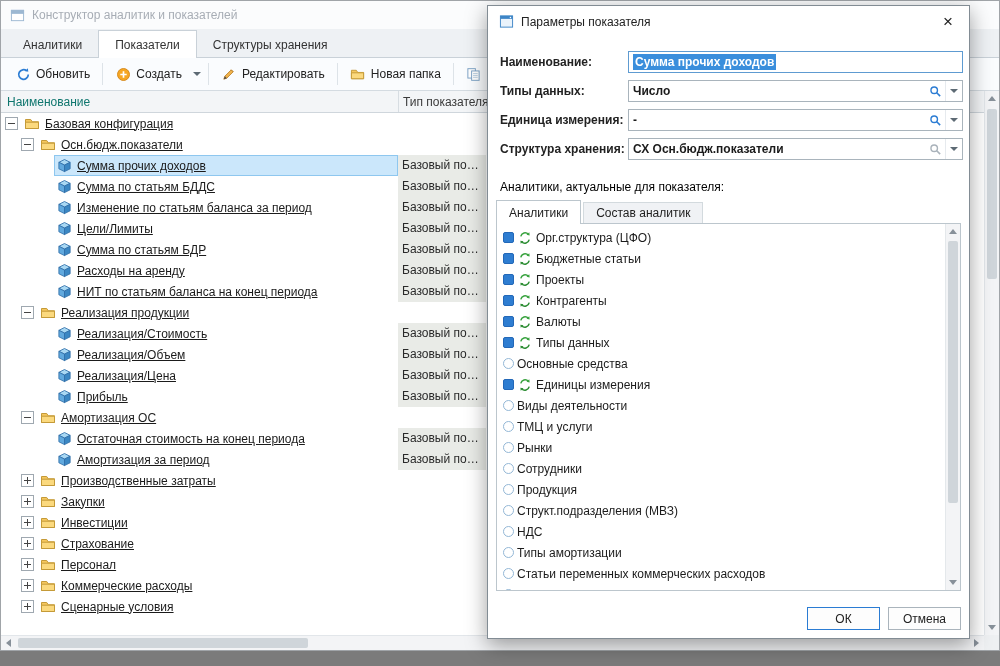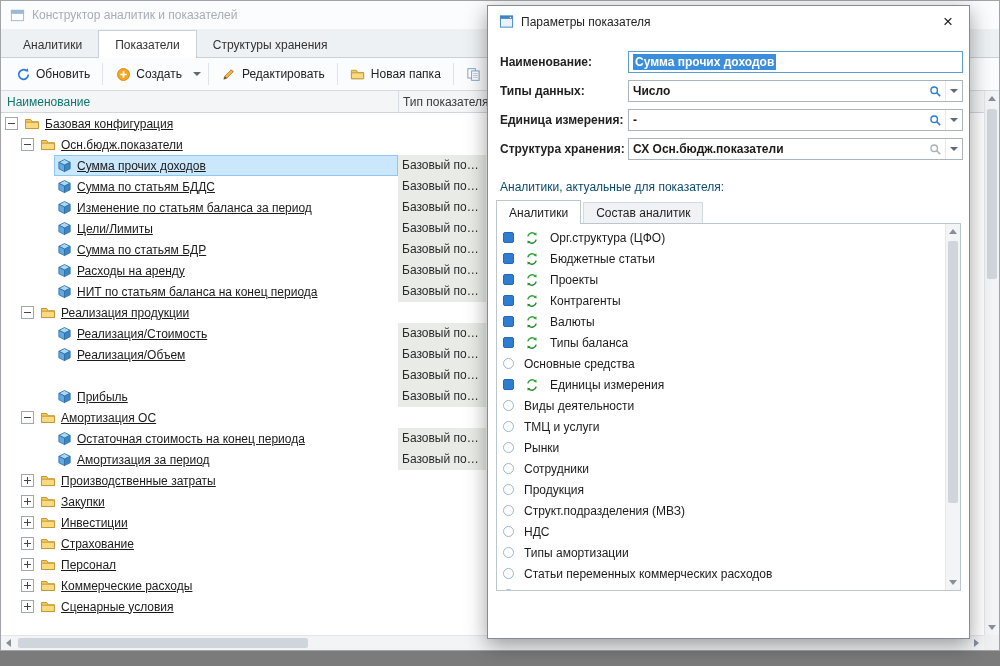--- a/index.html
+++ b/index.html
@@ -65,27 +65,27 @@
   .frow{display:flex;align-items:center;height:22px;font-weight:bold;}
   .flabel{flex:0 0 128px;color:#222;}
   .finput{flex:1;height:22px;border:1px solid #a9b4bc;background:#fff;display:flex;align-items:center;padding-left:4px;overflow:hidden;}
   .finput.focus{border-color:#5e9bd1;}
   .fvalue{white-space:nowrap;overflow:hidden;}
   .fvalue.text-selected{background:#3a8edc;color:#fff;padding:1px 2px;}
   .combo-tools{display:flex;align-items:center;height:100%;margin-left:auto;}
   .lens{width:20px;height:100%;display:flex;align-items:center;justify-content:center;color:#2b7cd3;}
   .lens.gray{color:#a9b2ba;}
   .dd-btn{width:17px;height:100%;display:flex;align-items:center;justify-content:center;border-left:1px solid #e6eaee;}
-  .an-caption{margin:20px 12px 0 12px;color:#0c4a6e;}
+  .an-caption{margin:20px 12px 0 12px;color:#000000;}
   .dlg-tabs{height:23px;display:flex;align-items:flex-end;margin:6px 8px 0 8px;position:relative;z-index:2;}
   .dtab{height:21px;padding:0 12px;display:flex;align-items:center;color:#222;background:#f0f2f5;border:1px solid #d3dade;border-bottom:none;margin-right:2px;}
   .dtab.active{background:#fff;border:1px solid #bcc6cd;border-bottom:none;height:24px;margin-bottom:-1px;position:relative;}
   .an-list{position:relative;margin:0 8px;border:1px solid #bcc6cd;height:368px;overflow:hidden;background:#fff;z-index:1;}
   .an-rows{position:absolute;top:3px;left:2px;right:17px;bottom:0;overflow:hidden;}
-  .an-row{height:21px;display:flex;align-items:center;gap:10px;padding-left:4px;}
+  .an-row{height:21px;display:flex;align-items:center;gap:3px;padding-left:4px;}
   .checkbox{flex:0 0 11px;height:11px;}
   .an-row.checked .checkbox{background:#2e7dd1;border:1px solid #2368b8;border-radius:2px;}
   .an-row.unchecked .checkbox{border:1px solid #93b7d6;border-radius:50%;background:#fff;}
   .an-icon{flex:0 0 16px;height:16px;display:flex;align-items:center;justify-content:center;}
   .an-label{white-space:nowrap;}
   .an-scroll{position:absolute;top:0;bottom:0;right:0;width:15px;background:#f3f4f6;border-left:1px solid #e4e8eb;}
   .an-scroll .sb-btn{left:0;right:0;height:15px;}
   .an-scroll .sb-up{top:0;} .an-scroll .sb-down{bottom:0;}
   .an-scroll .sb-thumb{position:absolute;left:2px;right:2px;top:17px;height:262px;background:#cfd5da;border-radius:2px;}
   .dlg-buttons{position:absolute;right:8px;bottom:8px;display:flex;gap:8px;}
@@ -391,20 +391,31 @@
         </span>
         <span class="tree-label">Реализация/Объем</span>
       </span>
     </div>
     <span class="type-cell">Базовый показатель</span>
   </div>
       <div class="tree-row">
     <div class="name-cell">
       <span class="indent" style="width: 34px;"></span>
       <span class="expander none"></span>
+      <span class="row-inner">
+
+        <span class="t-icon">
+          <svg viewBox="0 0 16 16" width="15" height="15">
+                <path d="M8 1.6 14 4.6 8 7.6 2 4.6Z" fill="#a9d8f3" stroke="#2f6ea8" stroke-width="0.9"></path>
+                <path d="M2 4.6 8 7.6v6.9L2 11.5Z" fill="#61a9de" stroke="#2f6ea8" stroke-width="0.9"></path>
+                <path d="M14 4.6 8 7.6v6.9l6-3Z" fill="#3b87c3" stroke="#2f6ea8" stroke-width="0.9"></path>
+              </svg>
+        </span>
+        <span class="tree-label">Реализация/Цена</span>
+      </span>
     </div>
     <span class="type-cell">Базовый показатель</span>
   </div>
       <div class="tree-row">
     <div class="name-cell">
       <span class="indent" style="width: 34px;"></span>
       <span class="expander none"></span>
       <span class="row-inner">
 
         <span class="t-icon">
@@ -764,21 +775,21 @@
         <div class="an-row checked">
     <span class="checkbox"></span>
     <span class="an-icon">
       <svg viewBox="0 0 16 16" width="14" height="14">
               <path d="M3.2 6.2a5 5 0 0 1 8.6-2.4" fill="none" stroke="#38a23e" stroke-width="1.7"></path>
               <path d="M12.9 1.3l.4 3.7-3.6-.8z" fill="#38a23e"></path>
               <path d="M12.8 9.8a5 5 0 0 1-8.6 2.4" fill="none" stroke="#2c8d33" stroke-width="1.7"></path>
               <path d="M3.1 14.7l-.4-3.7 3.6.8z" fill="#2c8d33"></path>
             </svg>
     </span>
-    <span class="an-label">Типы баланса</span>
+    <span class="an-label">Типы данных</span>
   </div>
         <div class="an-row unchecked">
     <span class="checkbox"></span>
 
     <span class="an-label">Основные средства</span>
   </div>
         <div class="an-row checked">
     <span class="checkbox"></span>
     <span class="an-icon">
       <svg viewBox="0 0 16 16" width="14" height="14">
@@ -845,13 +856,17 @@
       <span class="sb-btn sb-up">
           <span class="tri up"></span>
         </span>
       <span class="sb-thumb"></span>
       <span class="sb-btn sb-down">
           <span class="tri down"></span>
         </span>
     </div>
   </div>
 
+  <div class="dlg-buttons">
+    <div class="btn default">ОК</div>
+    <div class="btn">Отмена</div>
+  </div>
 </div>
 
 </body></html>

